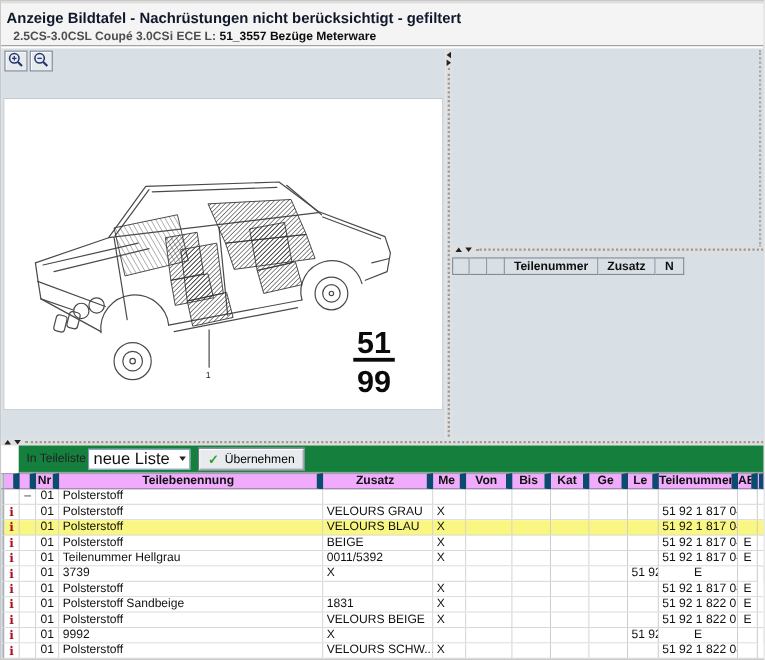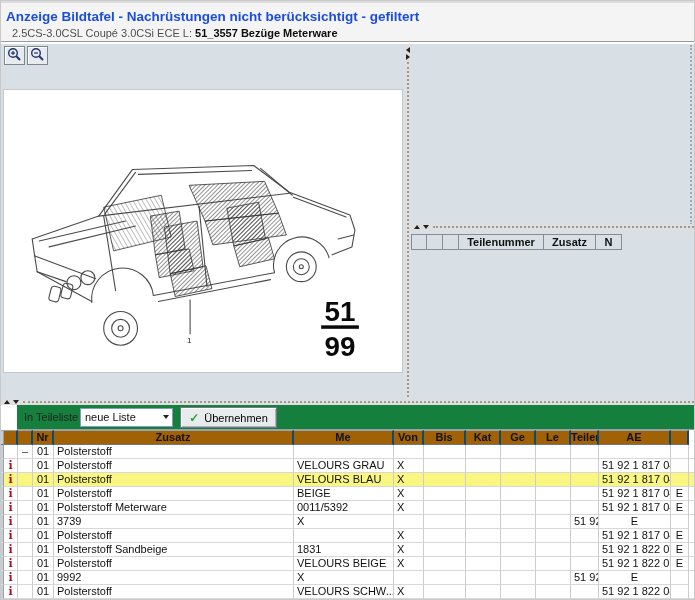--- a/index.html
+++ b/index.html
@@ -4,22 +4,22 @@
 <style>
   html,body{margin:0;padding:0;background:#e8e8e8;}
   *{box-sizing:border-box;}
   .app{
     position:relative;width:695px;height:600px;background:#fff;
     font-family:"Liberation Sans", sans-serif;color:#111;overflow:hidden;
     border:1px solid #c9c9c9;
   }
   
   .header{position:absolute;left:0;top:0;width:695px;height:41px;background:#f4f4f4;border-top:2px solid #dcdcdc;border-bottom:1px solid #9b9b9b;}
-  .title{position:absolute;left:5px;top:6px;font-size:13.5px;font-weight:bold;color:#1d4ed8;white-space:nowrap;}
-  .subtitle{position:absolute;left:11px;top:24px;font-size:11px;color:#4f4f4f;white-space:nowrap;}
+  .title{position:absolute;left:5px;top:6px;font-size:13.5px;font-weight:bold;color:#0f172a;white-space:nowrap;}
+  .subtitle{position:absolute;left:11px;top:24px;font-size:11px;color:#4f4f4f;white-space:nowrap;font-weight:bold;}
   .subtitle b{color:#0e0e0e;}
   
   .workspace{position:absolute;left:0;top:43px;width:695px;height:355px;}
   .left-panel{position:absolute;left:0;top:0;width:404px;height:355px;background:#d8dfe5;}
   .zoom-btns{position:absolute;left:3px;top:2px;display:flex;gap:2px;}
   .zbtn{width:21px;height:19px;background:#e7ebee;border:1px solid #7c8795;display:flex;align-items:center;justify-content:center;box-shadow:inset 1px 1px 0 #fff;padding:0;cursor:pointer;}
   .image-area{position:absolute;left:2px;top:45px;width:400px;height:284px;background:#fff;border:1px solid #c3c9cf;}
   .image-area svg{display:block;width:100%;height:100%;}
   
   .vsplit{position:absolute;left:404px;top:0;width:6px;height:355px;background:#dfdfdf;}
@@ -37,28 +37,28 @@
   .hsplit .dots{position:absolute;left:22px;right:2px;top:2px;border-top:2px dotted #9a9a9a;}
   .hsplit .arrows{position:absolute;left:3px;top:1px;display:flex;gap:3px;align-items:center;}
   .hsplit-right{position:absolute;left:0;top:180px;width:285px;}
   .mini-table{position:absolute;left:0;top:190px;display:grid;grid-template-columns:16px 16px 16px 85px 52px 26px;}
   .mhc{height:16px;background:#d8dfe5;border:1px solid #848c95;border-left:none;font-size:11px;font-weight:bold;text-align:center;line-height:14px;overflow:hidden;}
   .mhc:first-child{border-left:1px solid #848c95;}
   
   .hsplit-main{position:absolute;left:0;top:398px;width:695px;}
   .toolbar{position:absolute;left:16px;top:404px;width:695px;height:25px;background:#15803d;border-bottom:1px solid #98a0a8;}
   .tb-label{position:absolute;left:7px;top:6px;font-size:11px;color:#222;}
-  .dropdown{position:absolute;left:63px;top:3px;width:93px;height:19px;background:#fff;border:1px solid #7f9db9;font-size:11px;line-height:17px;padding-left:4px;cursor:pointer;}
+  .dropdown{position:absolute;left:63px;top:3px;width:93px;height:19px;background:#fff;border:1px solid #7f9db9;font-size:15px;line-height:17px;padding-left:4px;cursor:pointer;}
   .dropdown .dd-arrow{position:absolute;right:3px;top:6px;}
   .apply-btn{position:absolute;left:163px;top:2px;width:97px;height:21px;background:#e7ebee;border:1px solid #6f7a86;box-shadow:inset 1px 1px 0 #fff, inset -1px -1px 0 #aab2ba;font-size:11px;font-family:"Liberation Sans",sans-serif;display:flex;align-items:center;justify-content:center;gap:5px;cursor:pointer;padding:0;}
   .check{color:#2f9e2f;font-weight:bold;font-size:12px;}
   
   .parts-table{position:absolute;left:0;top:429px;width:695px;height:169px;background:#fff;overflow:hidden;}
   .trow,.thead{display:grid;grid-template-columns:3px 14px 15px 21px 240px 100px 30px 42px 35px 35px 35px 28px 72px 18px 7px;}
-  .hc{height:15px;background:#a16207;border-right:2px solid #0c4a6e;border-bottom:1px solid #6e767e;border-top:1px solid #9aa2aa;font-size:11px;font-weight:bold;text-align:center;line-height:13px;overflow:hidden;}
+  .hc{height:15px;background:#f0abfc;border-right:6px solid #0c4a6e;border-bottom:1px solid #6e767e;border-top:1px solid #9aa2aa;font-size:11px;font-weight:bold;text-align:center;line-height:13px;overflow:hidden;}
   .hedge{background:#c6cdd4;border-right:1px solid #9aa2aa;}
   .c{height:14px;border-right:1px solid #cdcdcd;border-bottom:1px solid #d8d8d8;font-size:11px;line-height:13px;padding:0 3px;white-space:nowrap;overflow:hidden;background:#fff;}
   .cedge{background:#c6cdd4;border-right:1px solid #9aa2aa;padding:0;}
   .ci{color:#a51325;font-family:"DejaVu Serif",serif;font-weight:bold;text-align:center;padding:0;}
   .cx{text-align:center;padding:0;color:#333;}
   .cn{text-align:center;padding:0;}
   .cc{text-align:center;padding:0;}
   .hl .c{background:#f9f781;}
   .hl .cedge{background:#c6cdd4;}
   .bottom-strip{position:absolute;left:0;top:598px;width:695px;height:2px;background:#d8dfe5;}
@@ -210,20 +210,21 @@
       <span>Übernehmen</span>
     </button>
   </div>
 
   <div class="parts-table">
     <div class="thead">
         <div class="hc hedge"></div>
         <div class="hc"></div>
         <div class="hc"></div>
         <div class="hc">Nr</div>
+        <div class="hc">Teilebenennung</div>
         <div class="hc">Zusatz</div>
         <div class="hc">Me</div>
         <div class="hc">Von</div>
         <div class="hc">Bis</div>
         <div class="hc">Kat</div>
         <div class="hc">Ge</div>
         <div class="hc">Le</div>
         <div class="hc">Teilenummer</div>
         <div class="hc">AE</div>
         <div class="hc"></div>
@@ -295,21 +296,21 @@
           <div class="c"></div>
           <div class="c">51 92 1 817 043</div>
           <div class="c cc">E</div>
           <div class="c"></div>
         </div>
         <div class="trow">
           <div class="c cedge"></div>
           <div class="c ci">i</div>
           <div class="c cx"></div>
           <div class="c cn">01</div>
-          <div class="c">Polsterstoff Meterware</div>
+          <div class="c">Teilenummer Hellgrau</div>
           <div class="c">0011/5392</div>
           <div class="c">X</div>
           <div class="c"></div>
           <div class="c"></div>
           <div class="c"></div>
           <div class="c"></div>
           <div class="c"></div>
           <div class="c">51 92 1 817 044</div>
           <div class="c cc">E</div>
           <div class="c"></div>

